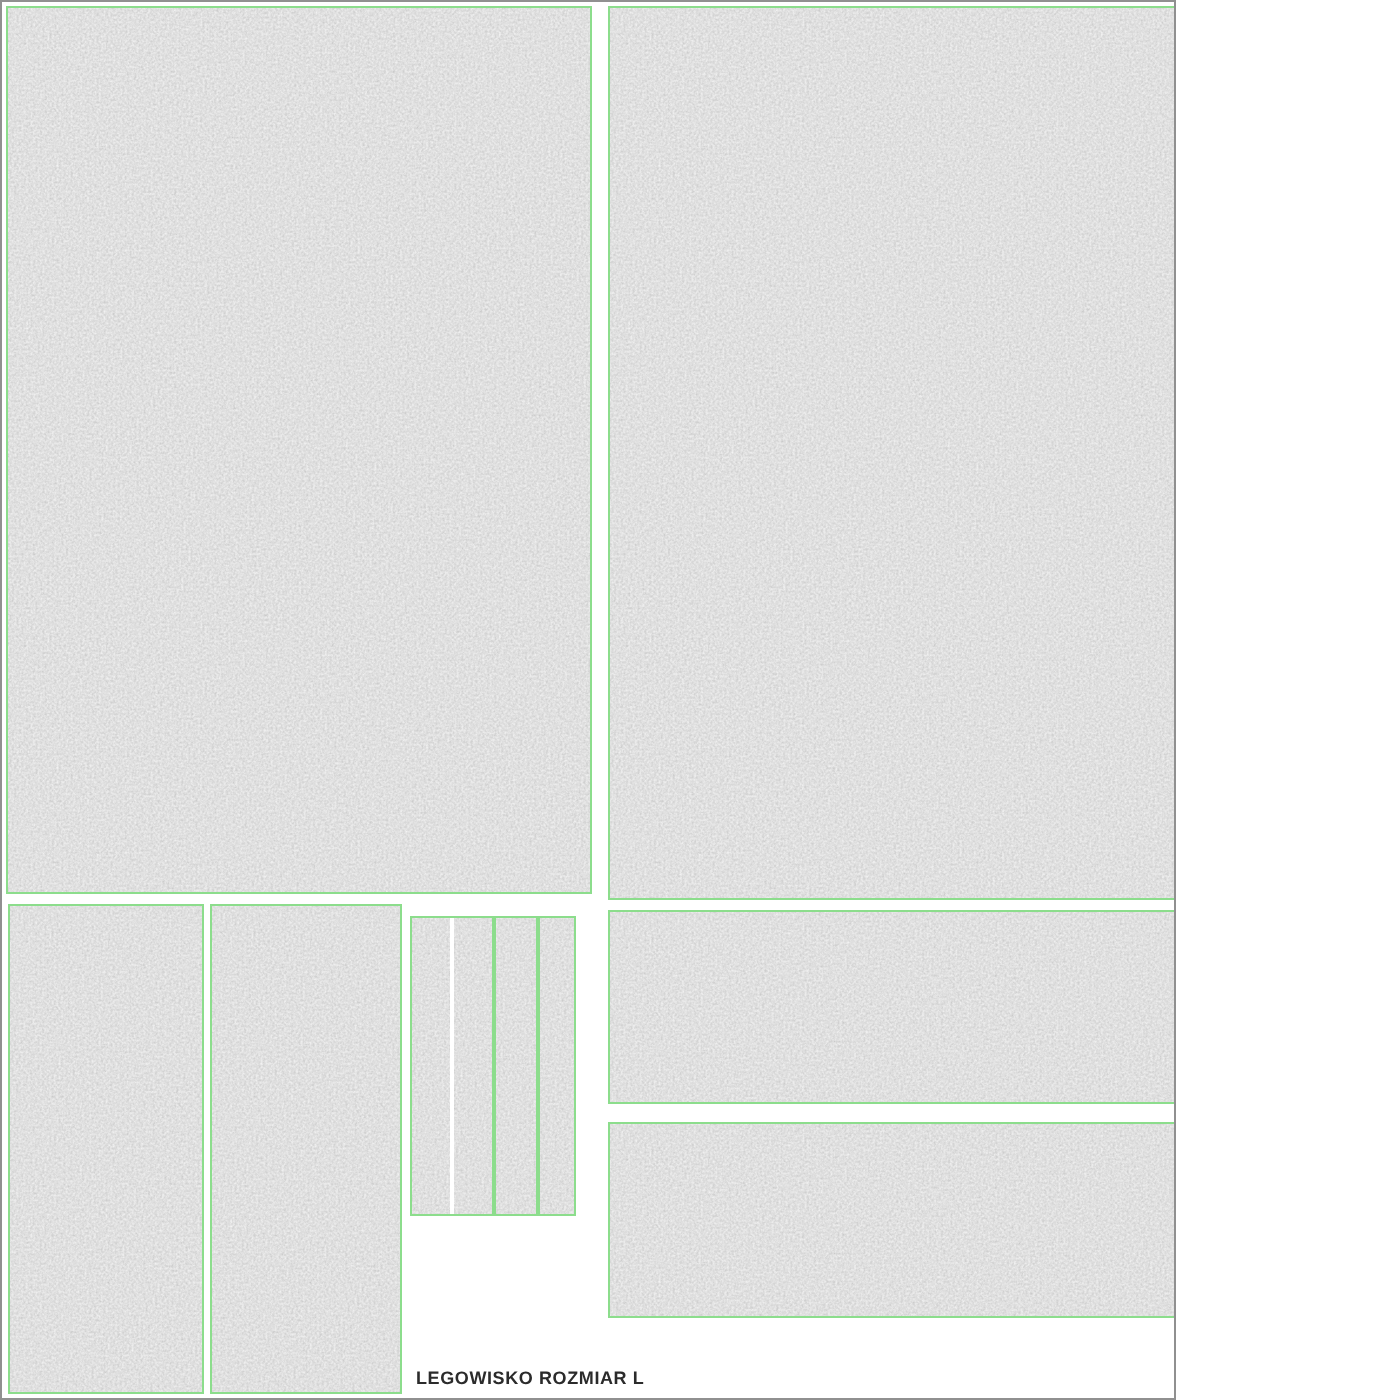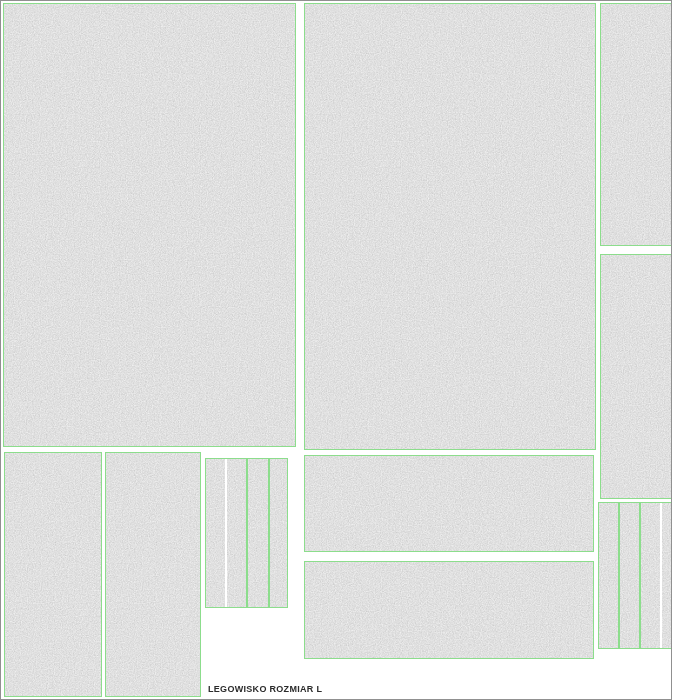--- a/index.html
+++ b/index.html
@@ -3,21 +3,21 @@
 <meta charset="utf-8">
 <style>
   html, body {
     margin: 0;
     padding: 0;
     background: #ffffff;
     font-family: "Liberation Sans", sans-serif;
   }
   #canvas {
     position: relative;
-    width: 672px;
+    width: 588px;
     height: 700px;
     background: var(--canvas, #ffffff);
     border: 1px solid var(--frame, #909090);
     box-sizing: border-box;
     overflow: hidden;
   }
   .piece {
     position: absolute;
     box-sizing: border-box;
     border: 1px solid var(--outline, #8cdd8c);

